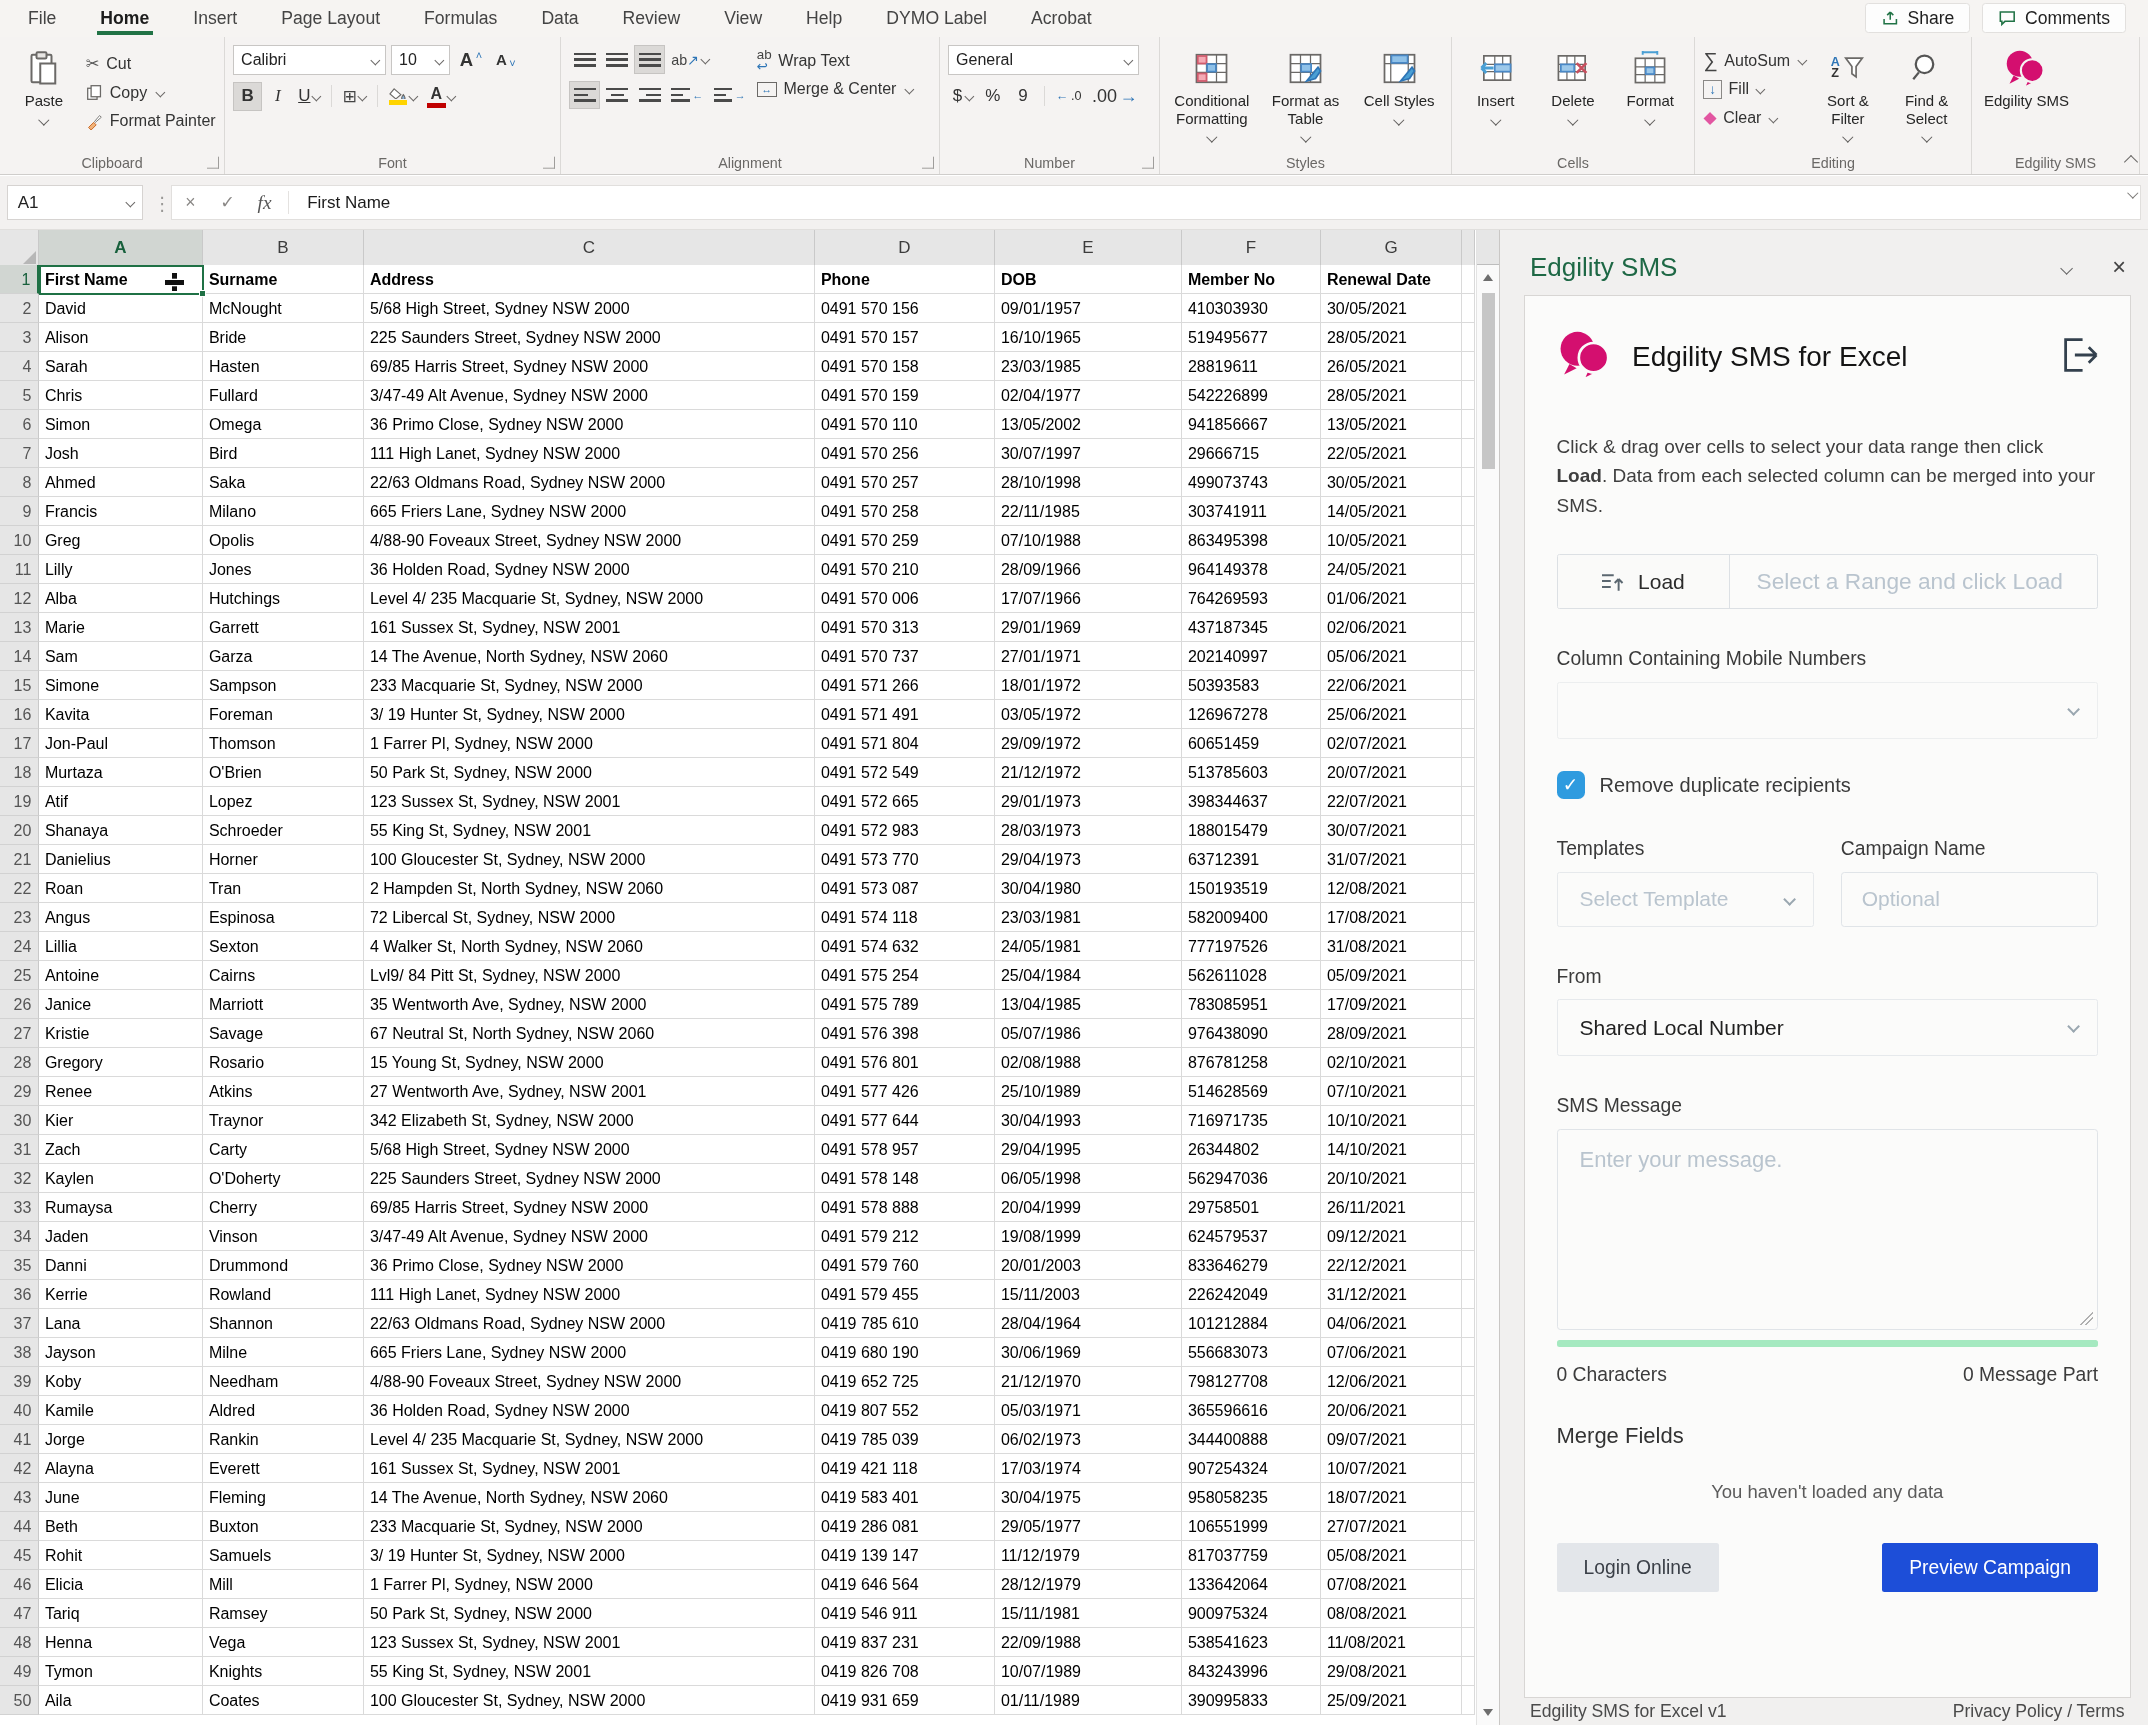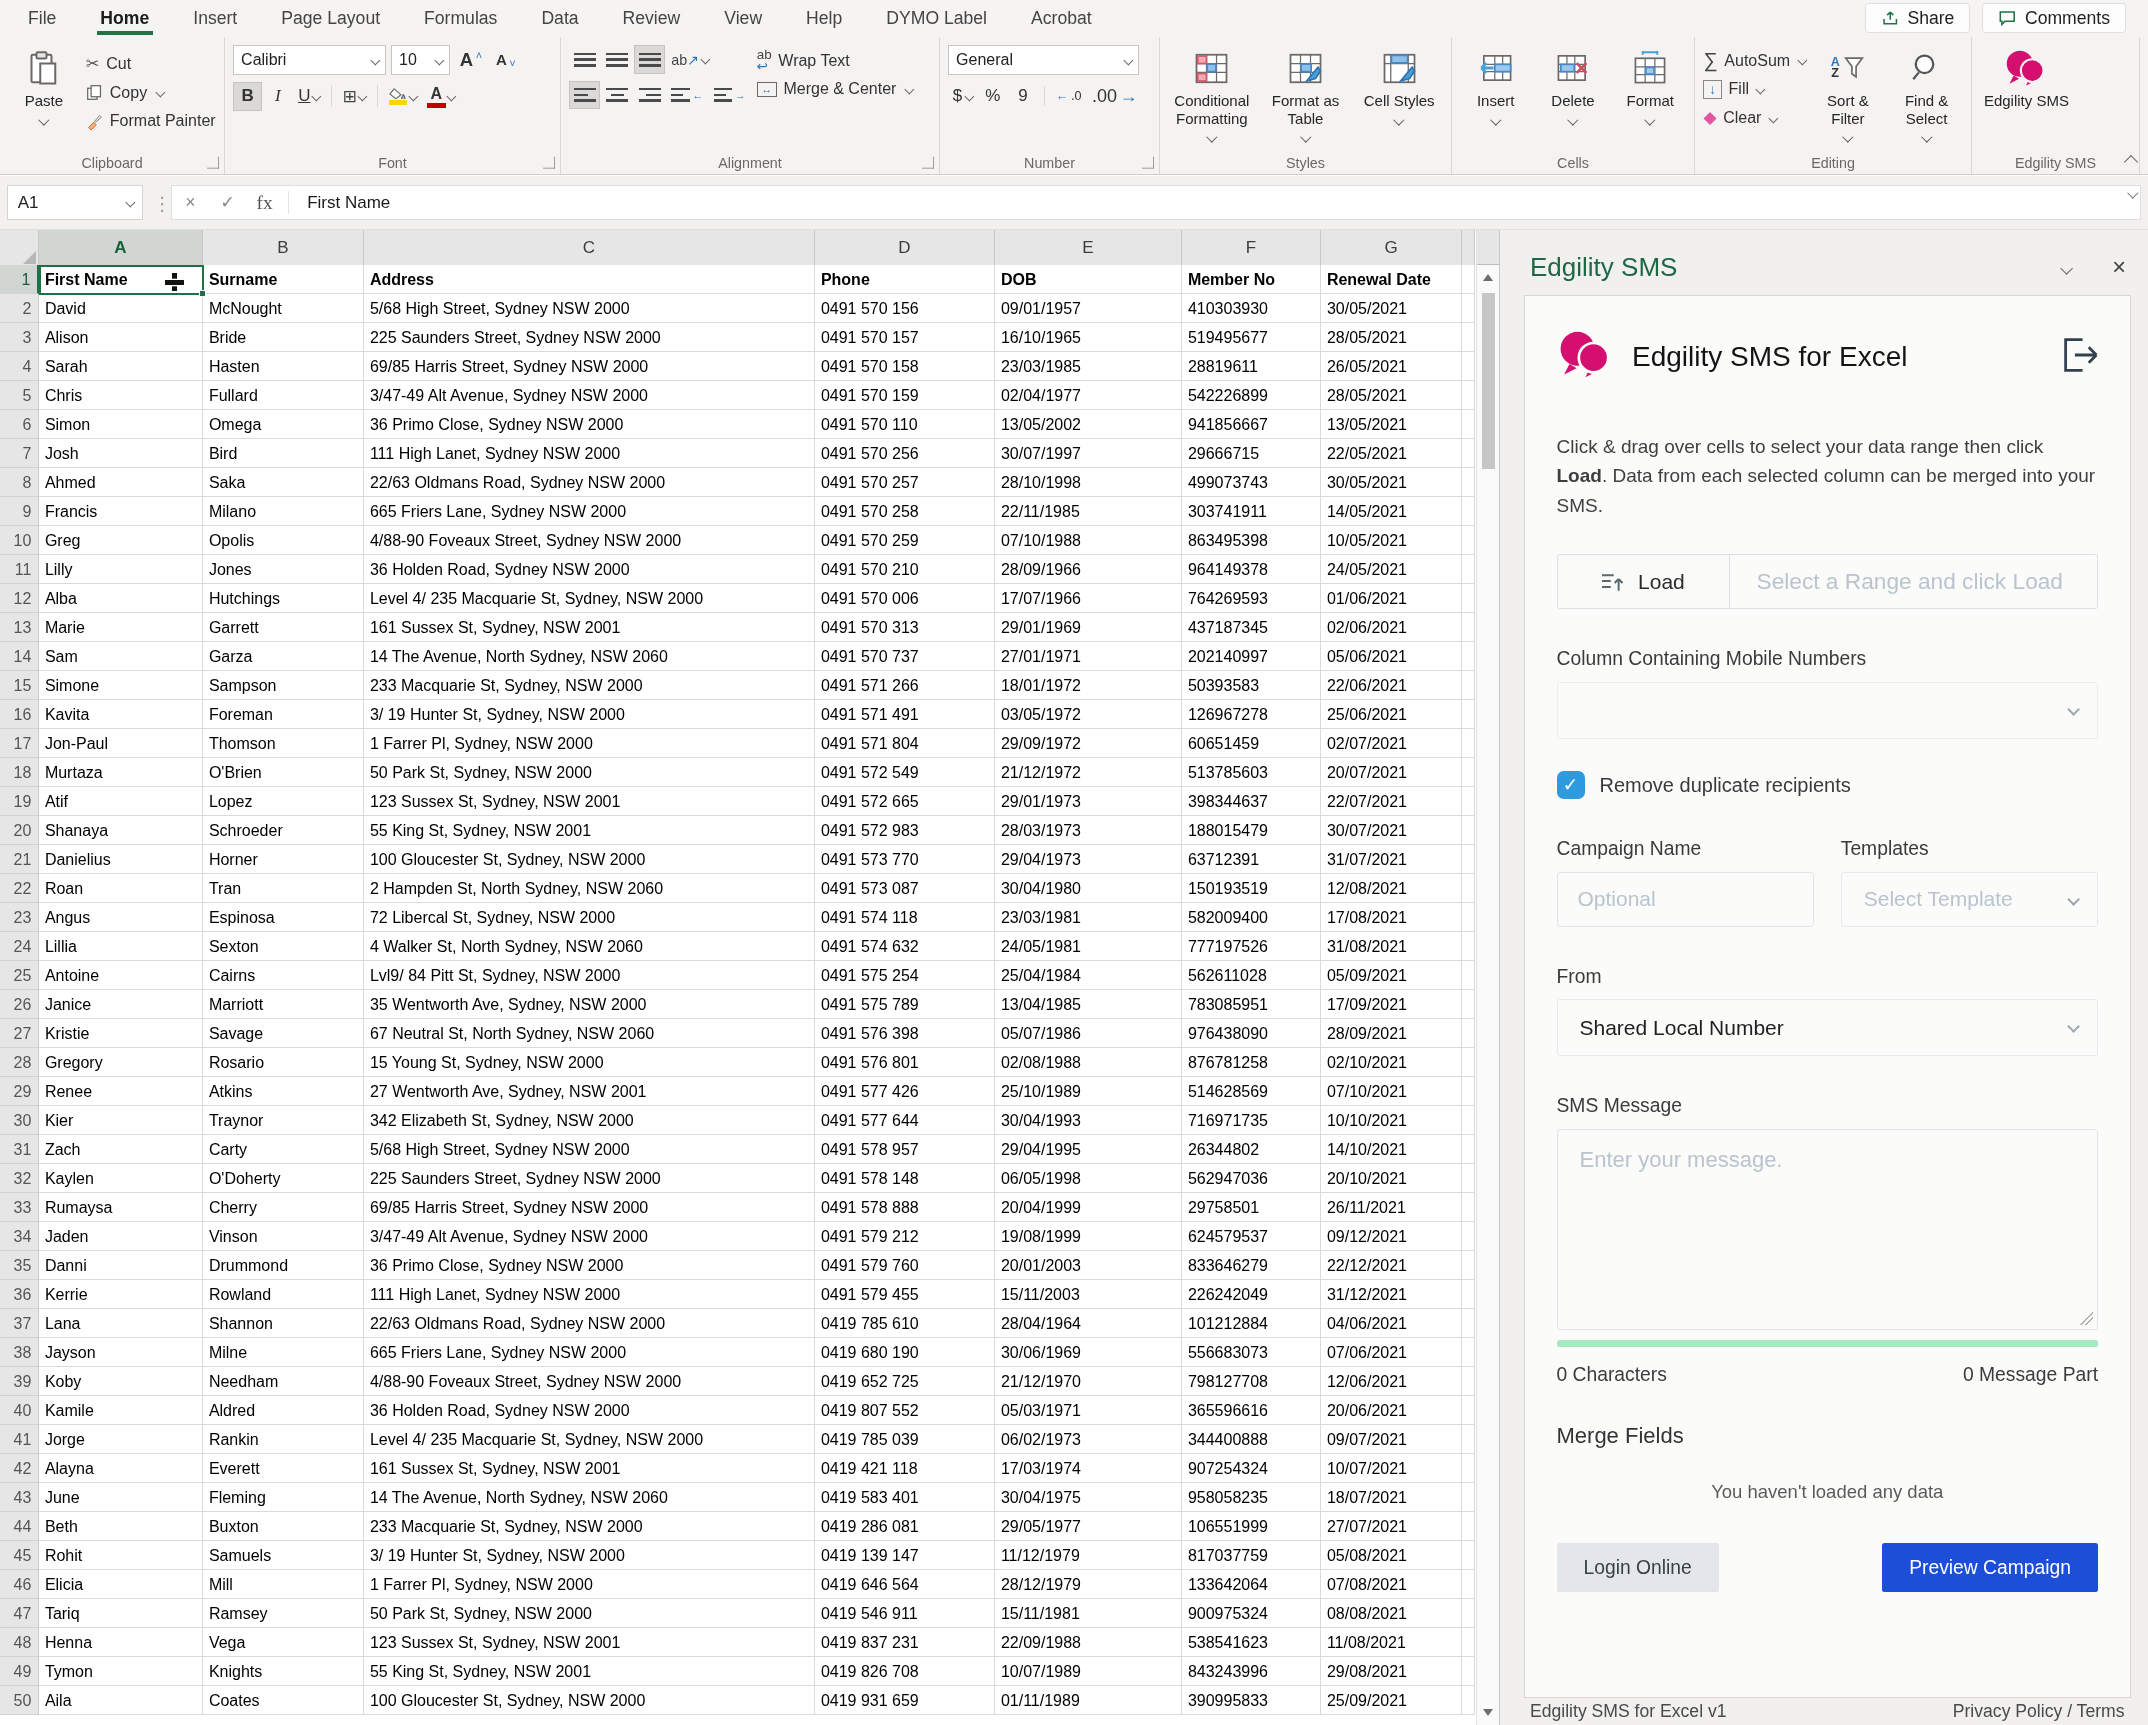--- a/index.html
+++ b/index.html
@@ -45,21 +45,21 @@
   .az .a{color:#2e75b6}.az .z{color:#333}
   .collapse-chev{position:absolute;right:11.7px;bottom:6.7px;width:10px;height:10px;border-left:1.7px solid #6b6967;border-top:1.7px solid #6b6967;transform:rotate(45deg)}
 
   
   .fbar{position:absolute;left:0;top:176px;width:2148px;height:54px;background:#f3f1f0;border-bottom:0.8px solid #e1dfdd}
   .namebox{position:absolute;left:6.7px;top:9.2px;width:136px;height:35px;background:#fff;border:0.8px solid #d6d3d1;display:flex;align-items:center;font-size:17px;color:#222;padding-left:10px}
   .namebox .dd{margin-right:8.4px}
   .fdots{position:absolute;left:153px;top:17px;color:#9a9896;font-size:18.5px;letter-spacing:0}
   .fxarea{position:absolute;left:171px;top:9.2px;right:6.7px;height:35px;background:#fff;border:0.8px solid #e1dfdd;display:flex;align-items:center;font-size:17px;color:#222}
   .fxbtn{width:37px;text-align:center;color:#8a8886;font-size:17.6px}
-  .fxit{font-family:"Liberation Serif","DejaVu Serif",serif;color:#555;font-size:19.3px}
+  .fxit{font-style:italic;font-family:"Liberation Serif","DejaVu Serif",serif;color:#555;font-size:19.3px}
   .fsep{width:0.8px;height:23.5px;background:#e4e2e0;margin:0 5px}
   .fcontent{padding-left:13.4px;color:#1b1b1b}
   .fchev{position:absolute;right:11.7px;top:13.4px;width:7.6px;height:7.6px;border-right:1.7px solid #7a7876;border-bottom:1.7px solid #7a7876;transform:rotate(45deg)}
 
   
   .sheet{position:absolute;left:0;top:230px;width:1476px;bottom:0}
   .colheaders,.rows{display:grid}
   .colheaders{height:35px}
   .colh{background:#e6e6e6;border-right:0.8px solid #c9c9c9;border-bottom:0.8px solid #bdbdbd;text-align:center;line-height:35px;font-size:17px;color:#3c3c3c}
   .colh.sel{background:#d1d6d2;color:#17603c;border-bottom:2.5px solid #1f7145;font-weight:bold}
@@ -1058,30 +1058,30 @@
 
       <div class="checkrow">
         <span class="cbox">
             <span>✓</span>
           </span>
         <span class="clabel">Remove duplicate recipients</span>
       </div>
 
       <div class="tworow">
         <div>
-          <div class="flabel">Campaign Name</div>
-          <input class="pinput" placeholder="Optional" style="">
-        </div>
-        <div>
           <div class="flabel">Templates</div>
           <div class="pselect" style="height:55px;color:#b9c4ce">
             <span>Select Template</span>
             <span class="chev"></span>
           </div>
         </div>
+        <div>
+          <div class="flabel">Campaign Name</div>
+          <input class="pinput" placeholder="Optional" style="">
+        </div>
       </div>
 
       <div class="fromblock">
         <div class="flabel">From</div>
         <div class="pselect">
           <span>Shared Local Number</span>
           <span class="chev"></span>
         </div>
       </div>
 

